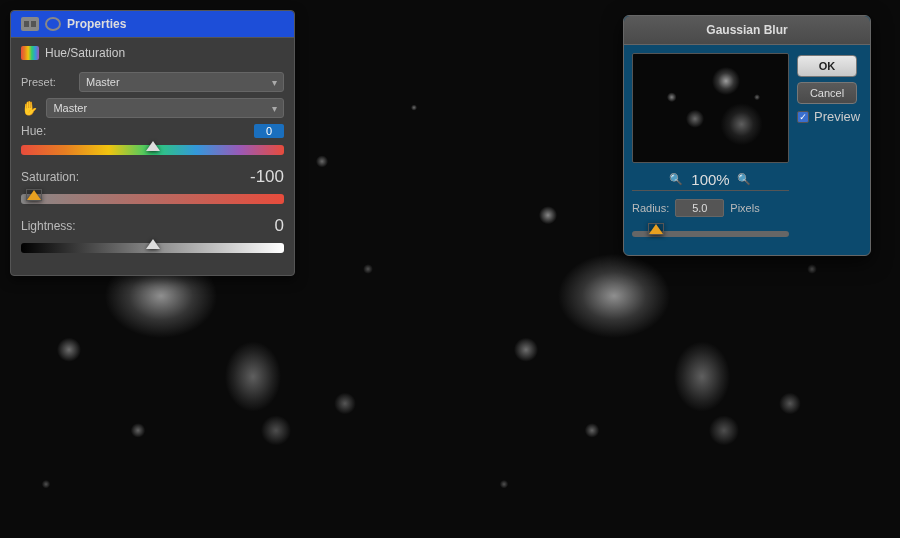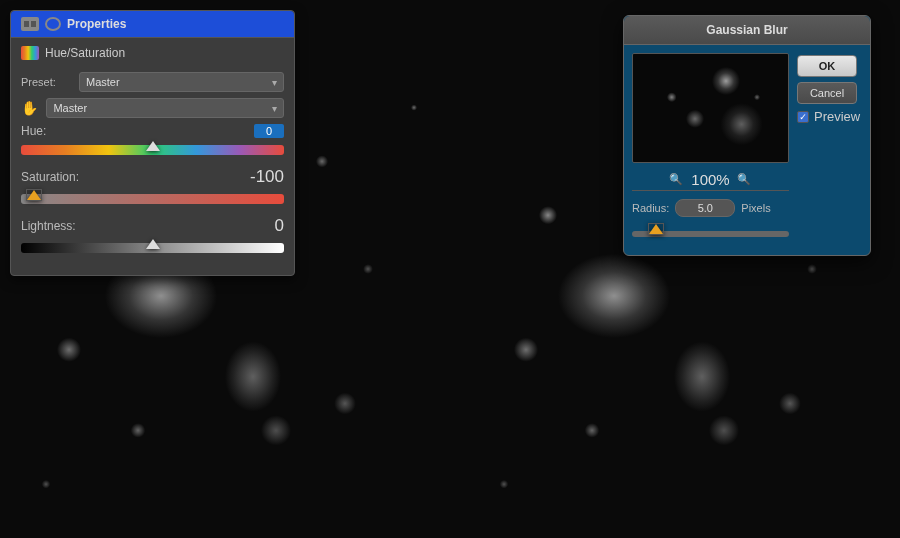--- a/index.html
+++ b/index.html
@@ -339,24 +339,24 @@
       gap: 6px;
       margin-bottom: 8px;
     }
 
     .radius-label {
       color: #bbb;
       font-size: 11px;
     }
 
     .radius-input {
-      width: 60px;
+      width: 49px;
       background: #555;
       border: 1px solid #666;
-      border-radius: 8px;
+      border-radius: 2px;
       color: #ddd;
       font-size: 11px;
       padding: 2px 4px;
       text-align: center;
     }
 
     .radius-unit {
       color: #bbb;
       font-size: 11px;
     }

